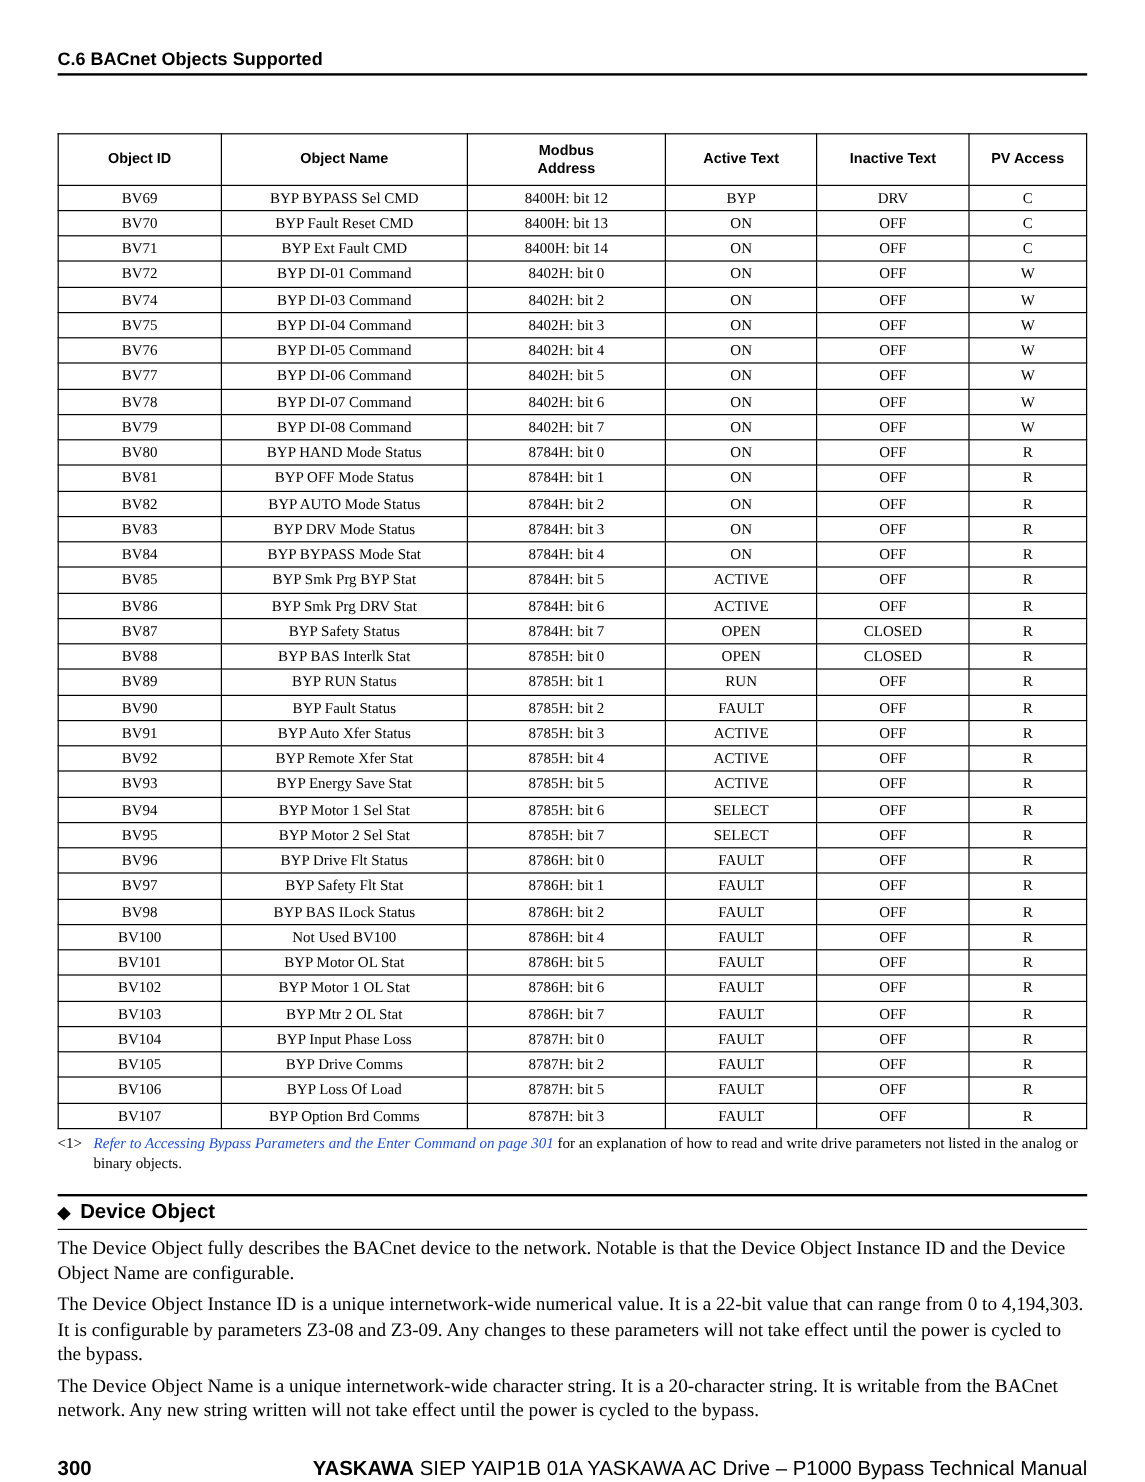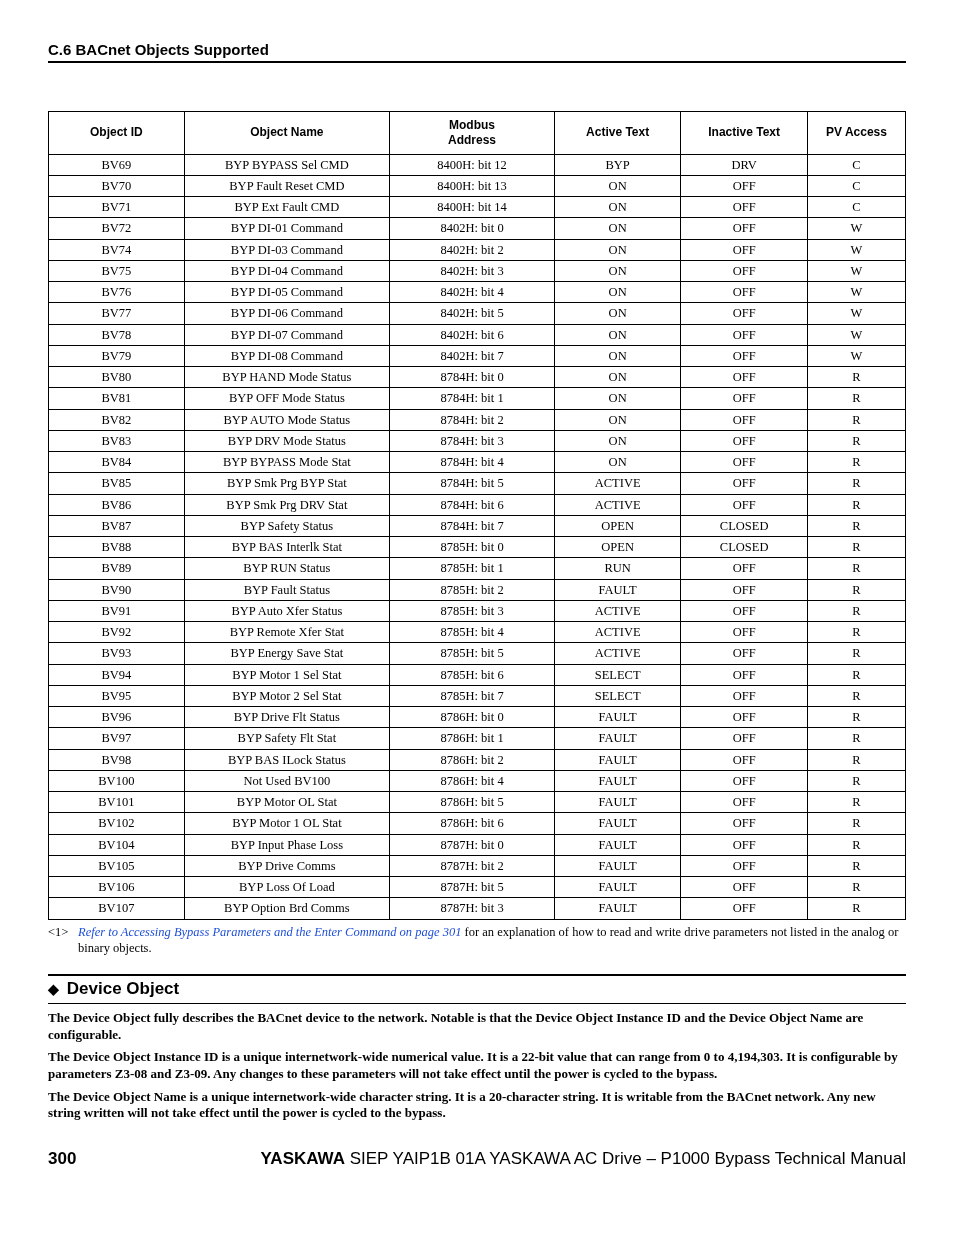--- a/index.html
+++ b/index.html
@@ -77,24 +77,23 @@
     align-items: center;
     gap: 8px;
   }
   .device-heading .diamond {
     display: inline-block;
     font-size: 14px;
     line-height: 1;
   }
   p.body {
     margin: 6px 0;
-    font-size: 13px;
+    font-size: 16px;
     line-height: 1.28;
     text-align: left;
-    font-weight: bold;
   }
   .footer {
     margin-top: 26px;
     display: flex;
     justify-content: space-between;
     align-items: baseline;
     font-size: 17px;
   }
   .footer .page {
     font-family: Arial, Helvetica, sans-serif;
@@ -374,20 +373,28 @@
       </tr>
       <tr>
         <td>BV102</td>
         <td>BYP Motor 1 OL Stat</td>
         <td>8786H: bit 6</td>
         <td>FAULT</td>
         <td>OFF</td>
         <td>R</td>
       </tr>
       <tr>
+        <td>BV103</td>
+        <td>BYP Mtr 2 OL Stat</td>
+        <td>8786H: bit 7</td>
+        <td>FAULT</td>
+        <td>OFF</td>
+        <td>R</td>
+      </tr>
+      <tr>
         <td>BV104</td>
         <td>BYP Input Phase Loss</td>
         <td>8787H: bit 0</td>
         <td>FAULT</td>
         <td>OFF</td>
         <td>R</td>
       </tr>
       <tr>
         <td>BV105</td>
         <td>BYP Drive Comms</td>

